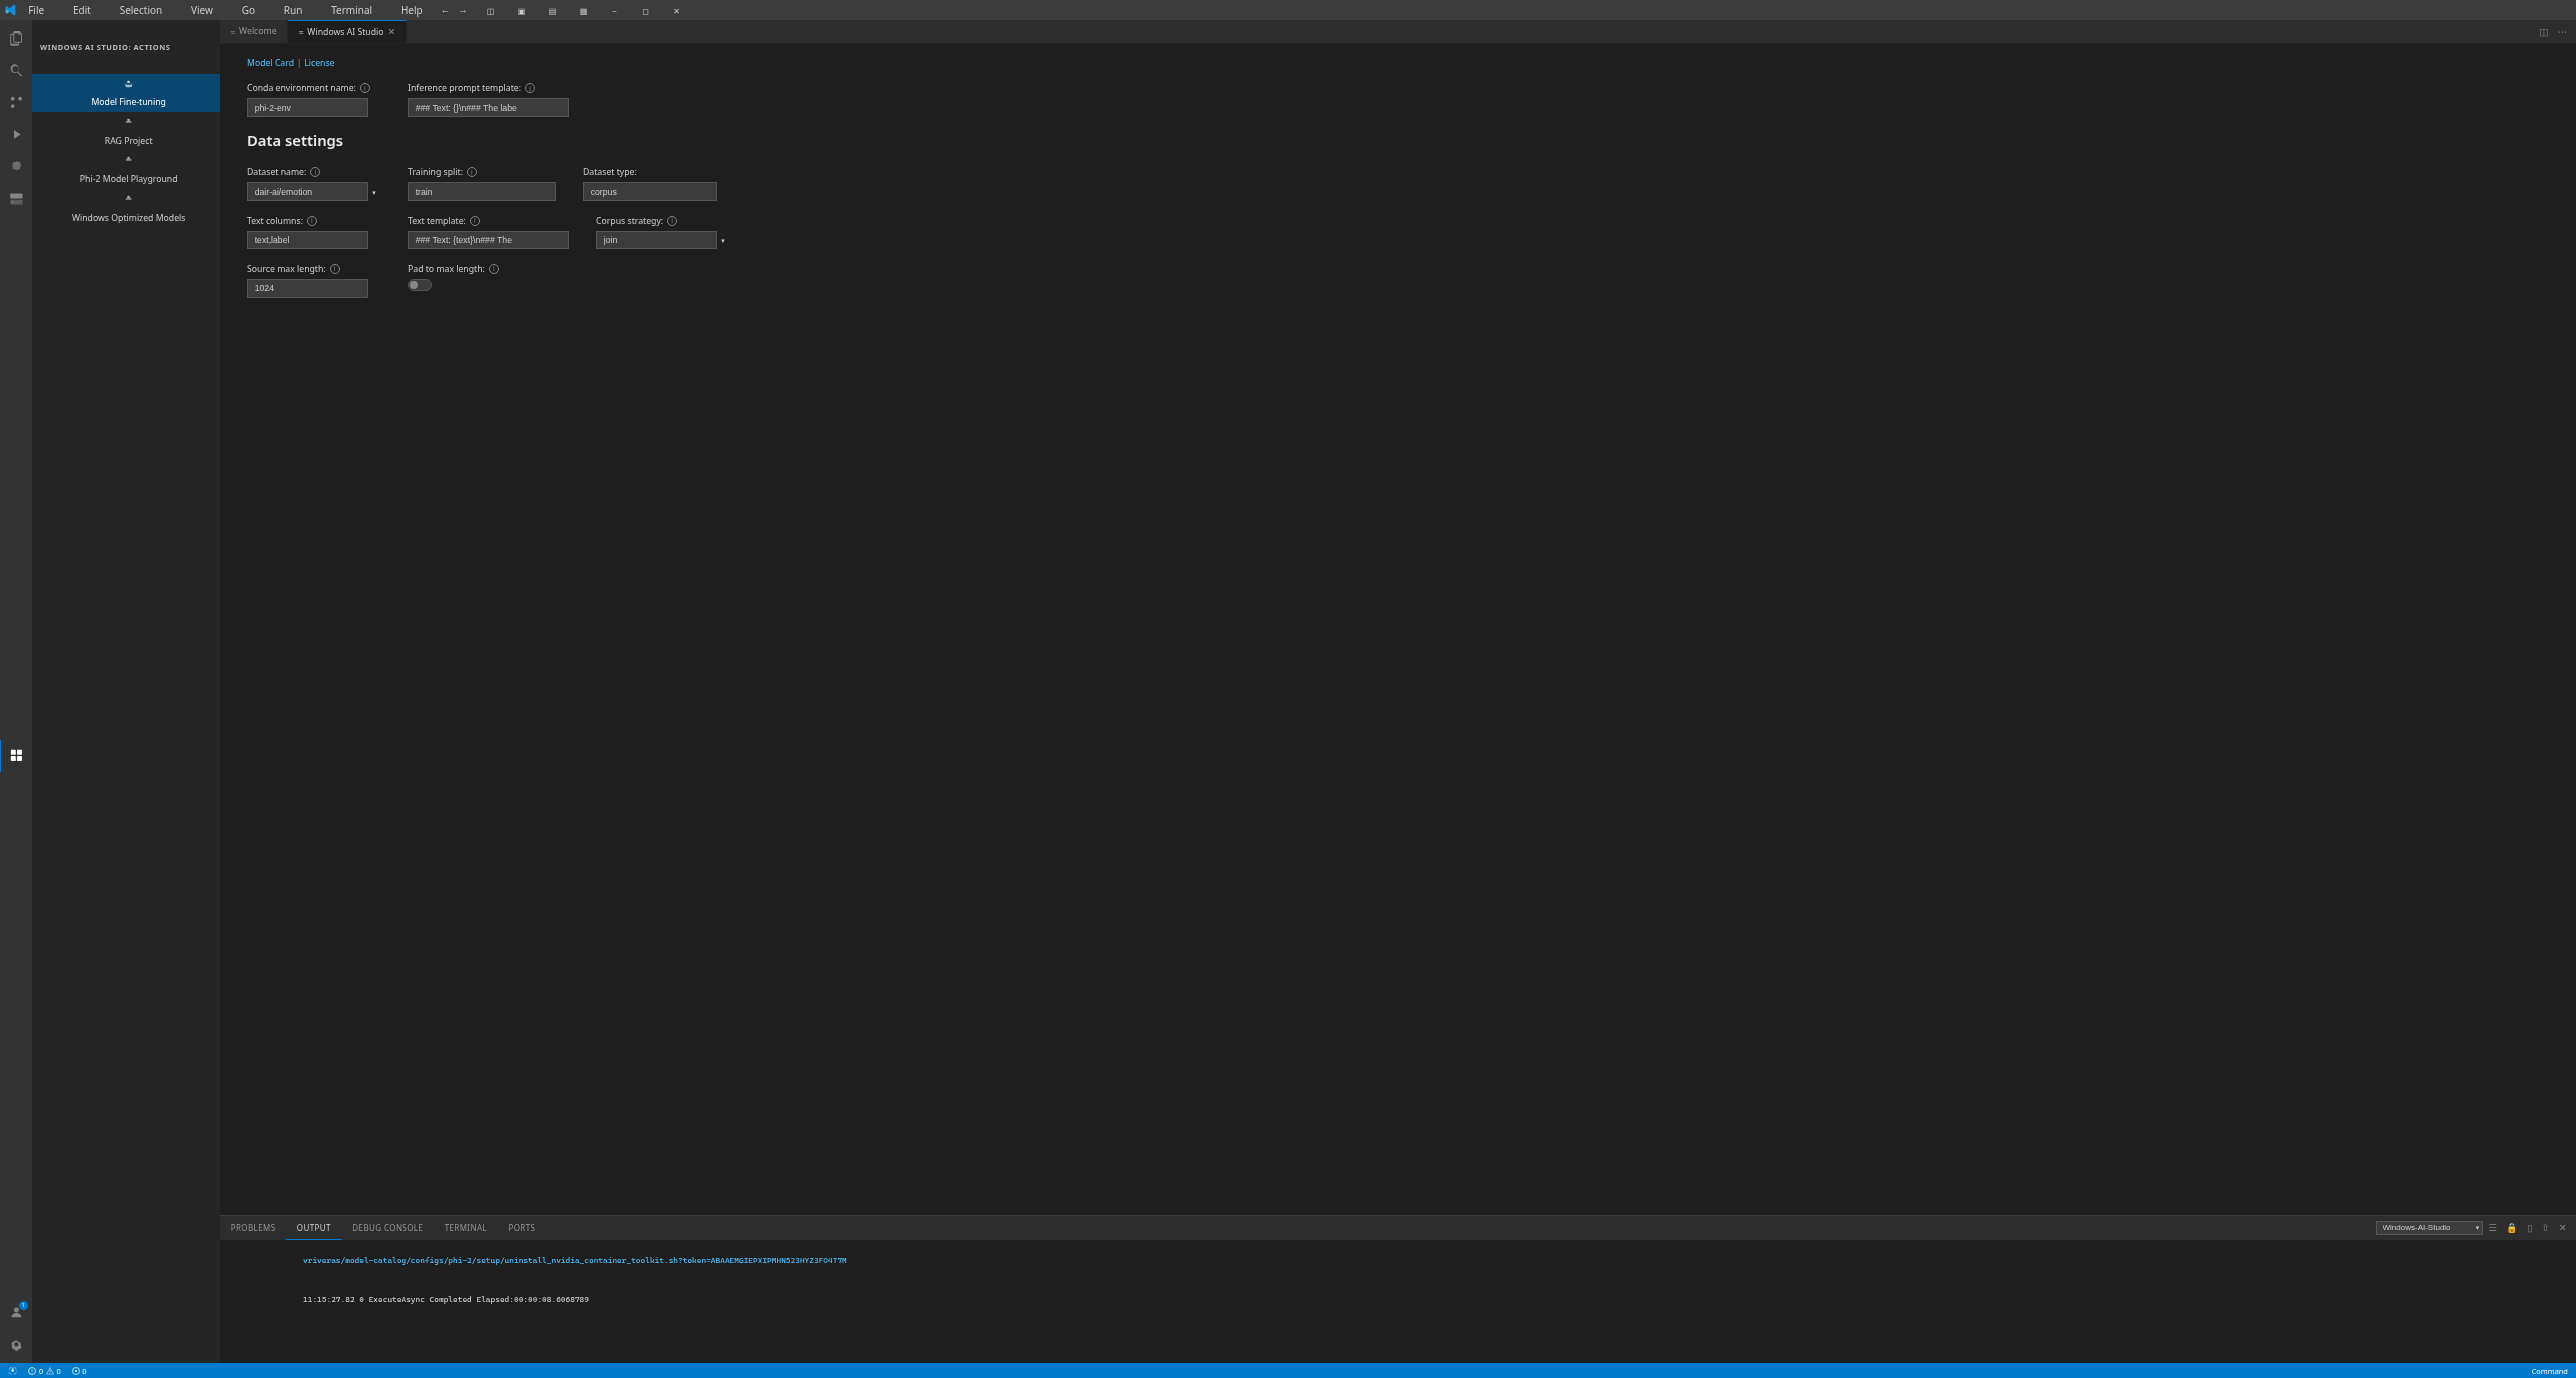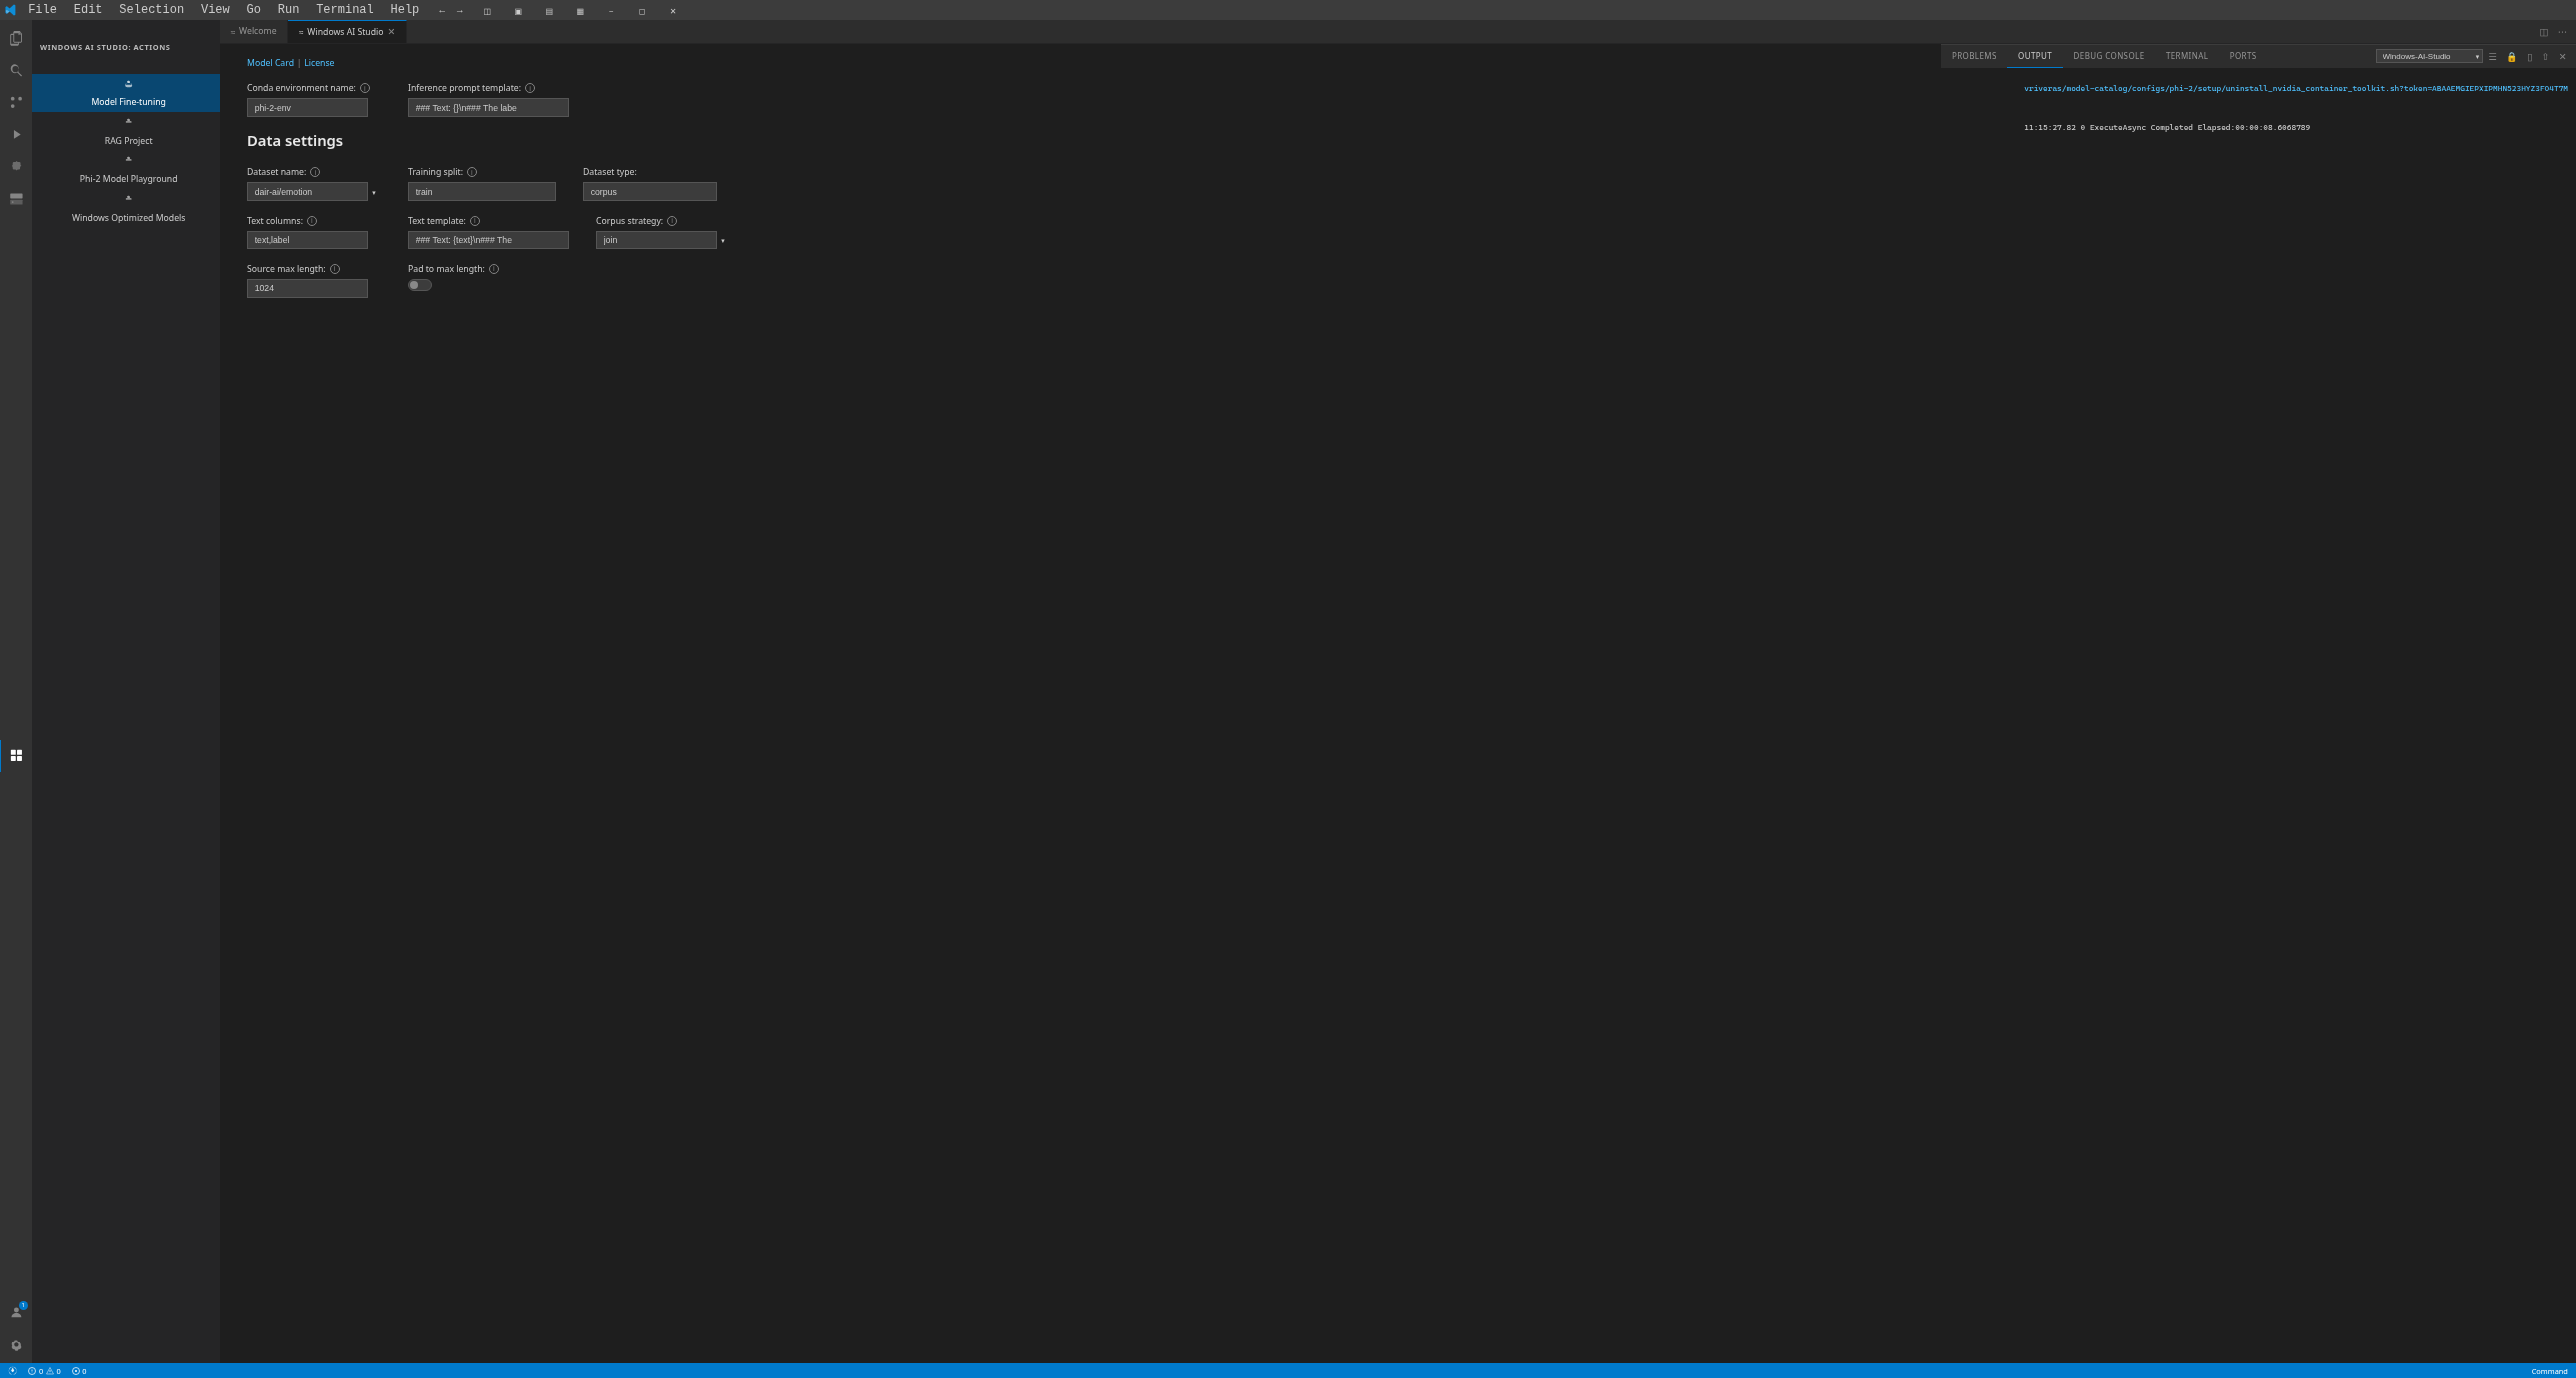--- a/index.html
+++ b/index.html
@@ -25,23 +25,22 @@
       flex-shrink: 0;
       -webkit-app-region: drag;
     }
     .title-bar-logo {
       width: 12px;
       height: 12px;
       flex-shrink: 0;
     }
     .title-bar-menus {
       display: flex;
-      gap: 6px;
-      font-size: 12px;
-      font-family: Liberation Mono, monospace;
+      gap: 18px;
+      font-size: 10px;
     }
     .title-bar-menu-item {
       padding: 1.3px 5.4px;
       cursor: pointer;
       border-radius: 2px;
       color: #cccccc;
     }
     .title-bar-search {
       flex: 1;
       display: flex;
@@ -595,21 +594,21 @@
         <span class="tab-icon">≈</span>
         <span>Windows AI Studio</span>
         <span class="tab-close">✕</span>
       </div>
       <div class="editor-actions">
         <div class="editor-action-btn">◫</div>
         <div class="editor-action-btn">⋯</div>
       </div>
     </div>
 
-    <div style="flex:1;display:flex;flex-direction:row;overflow:hidden;">
+    <div style="flex:1;display:flex;flex-direction:column;overflow:hidden;">
 
       <div class="editor-content" style="flex:1;overflow-y:auto;">
 
         <div class="breadcrumb-bar">
           <a class="breadcrumb-link">Model Card</a>
           <span class="breadcrumb-sep">|</span>
           <a class="breadcrumb-link">License</a>
         </div>
 
         <div class="form-row">

